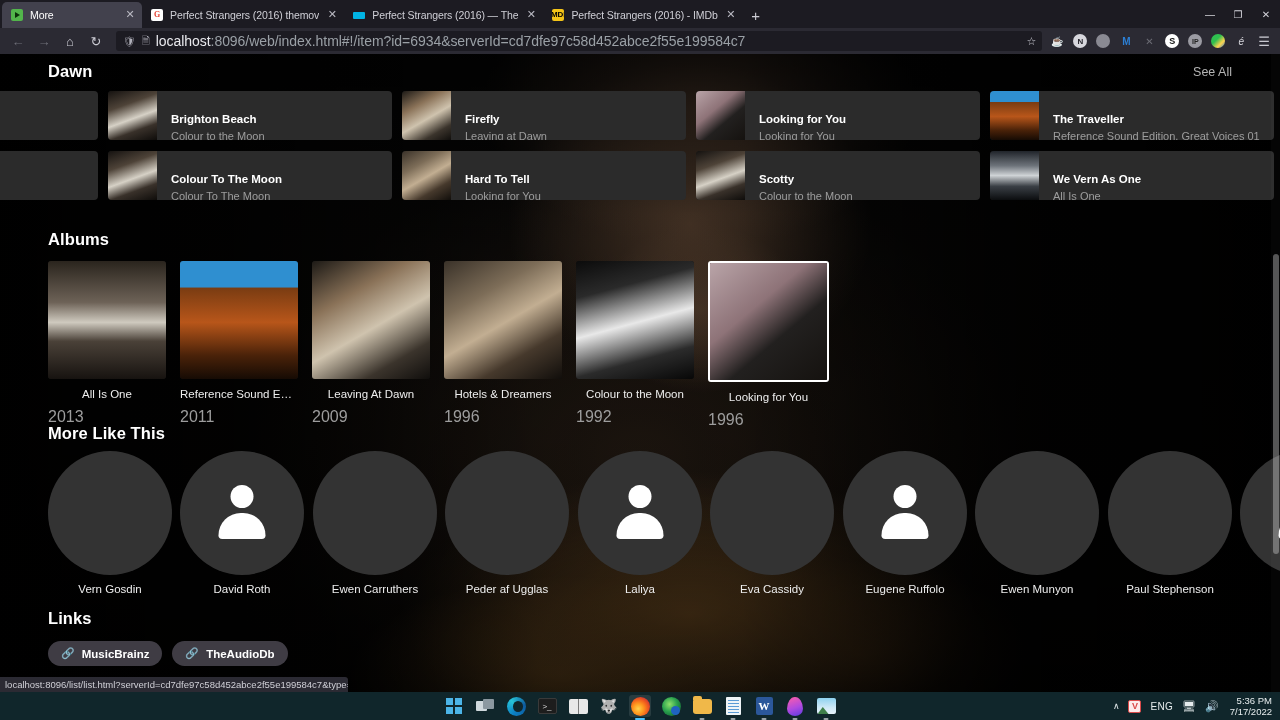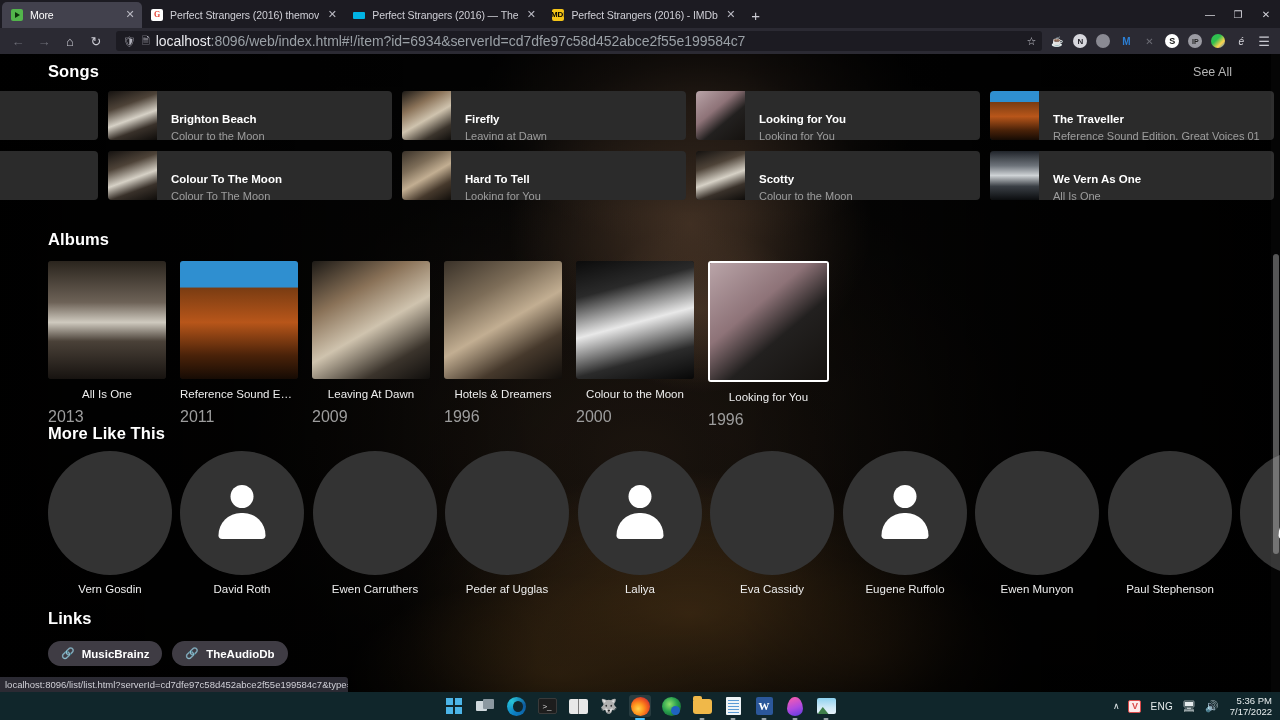--- a/index.html
+++ b/index.html
@@ -405,21 +405,21 @@
   </div>
 
   <div class="page">
     <div class="bg-art"></div>
     <div class="bg-vignette"></div>
 
     <div class="content">
 
       <div class="songs-wrap">
         <div class="section-head songs-head">
-          <div class="section-title">Songs</div>
+          <div class="section-title">Dawn</div>
           <div class="see-all">See All</div>
         </div>
         <div class="song-grid">
 
           <div class="song-card" style="left:-97px;top:0;width:195px;"></div>
           <div class="song-card" style="left:-97px;top:60px;width:195px;"></div>
 
           <div class="song-card" style="left:108px;top:0;width:284px;">
             <span class="thumb">
                 <span class="art art-aio2"></span>
@@ -527,21 +527,21 @@
                 <span class="art art-hotel"></span>
               </div>
             <div class="a-name">Hotels &amp; Dreamers</div>
             <div class="a-year">1996</div>
           </div>
           <div class="album">
             <div class="cover">
                 <span class="art art-blackwhite"></span>
               </div>
             <div class="a-name">Colour to the Moon</div>
-            <div class="a-year">2000</div>
+            <div class="a-year">1992</div>
           </div>
           <div class="album" style="width:121px;">
             <div class="cover" style="width:121px;height:121px;border:2px solid #fff;">
                 <span class="art art-lfy"></span>
               </div>
             <div class="a-name">Looking for You</div>
             <div class="a-year">1996</div>
           </div>
         </div>
       </div>

